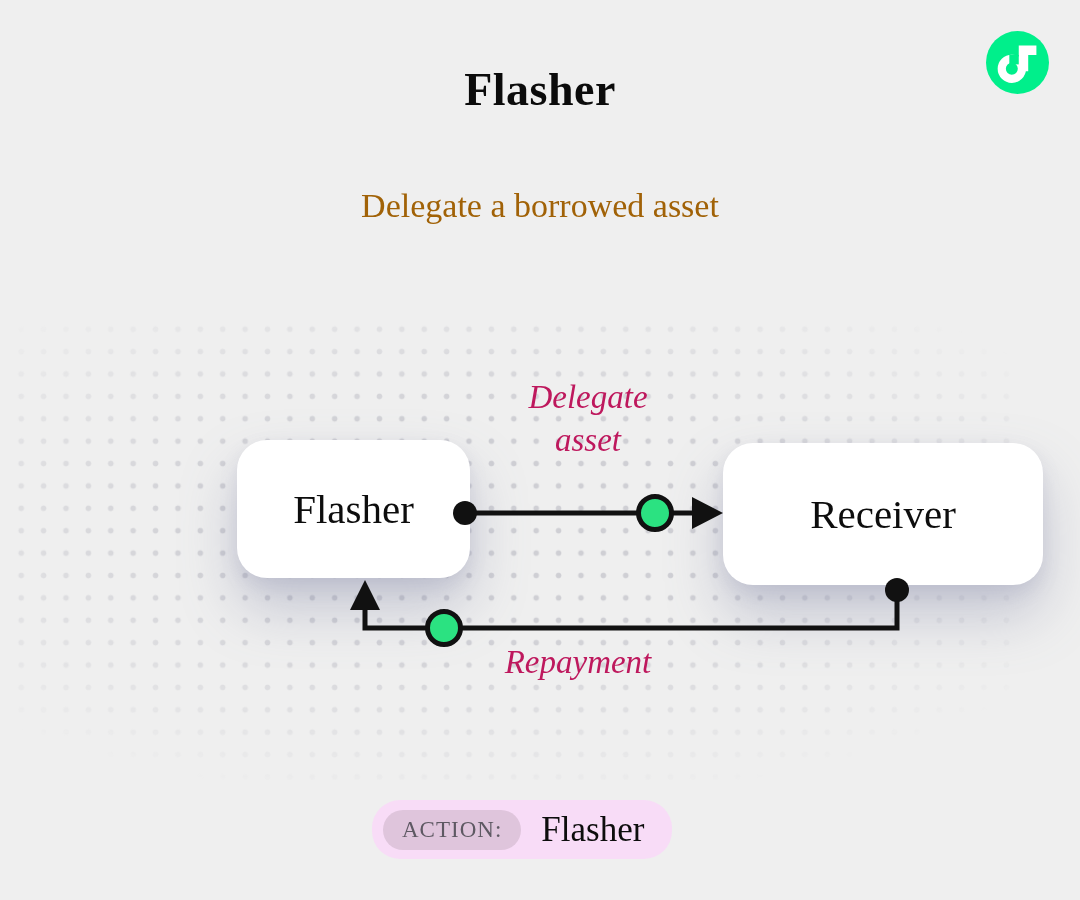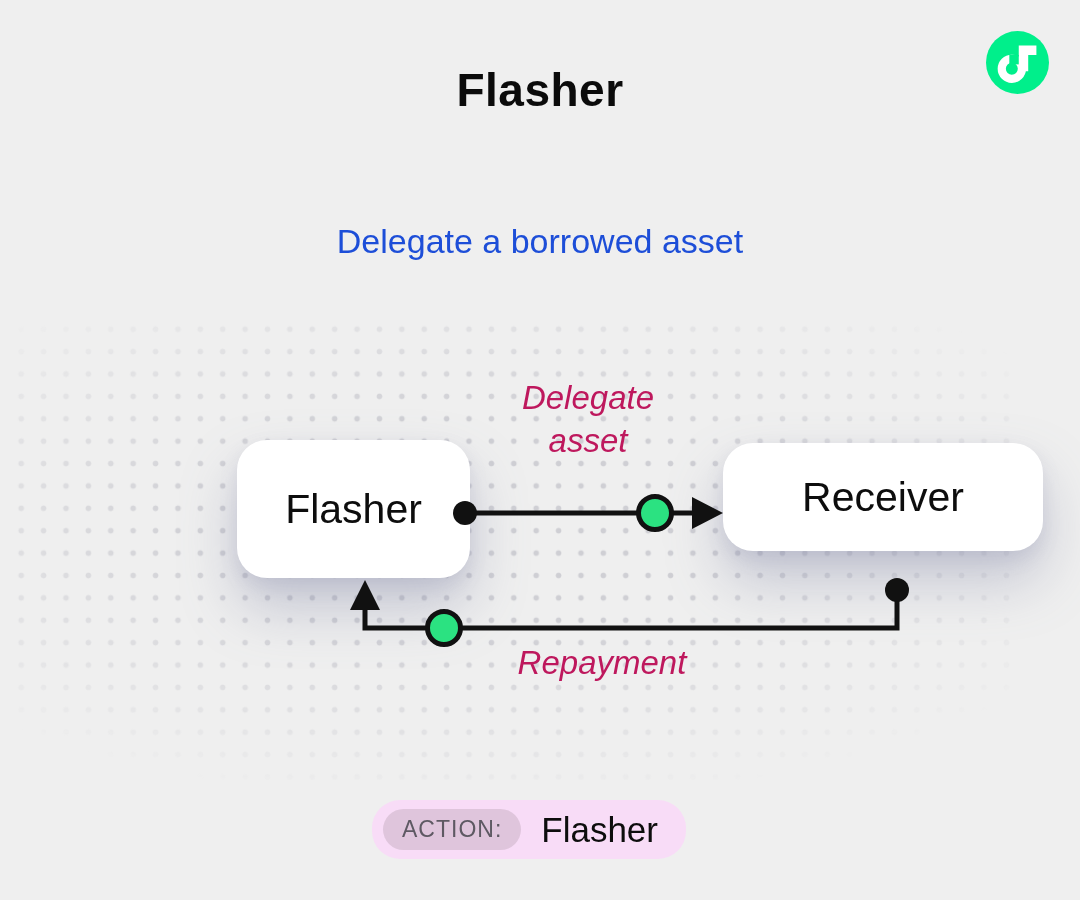--- a/index.html
+++ b/index.html
@@ -1,53 +1,53 @@
 <!DOCTYPE html>
 <html><head>
 <meta charset="utf-8">
 <style>
   html,body { margin:0; padding:0; background:#efefef; }
   .canvas {
     position:relative; width:1080px; height:900px; overflow:hidden;
     background:#efefef;
-    font-family:Liberation Sans, sans-serif;
+    font-family:Liberation Serif, serif;
     color:#0d0d0d;
   }
   
   .dots {
     position:absolute; left:10px; top:318px; width:1000px; height:462px;
     background-image: radial-gradient(circle, #cfcfd4 2.4px, rgba(207,207,212,0) 3.2px);
     background-size:22.4px 22.4px;
     -webkit-mask-image: radial-gradient(ellipse 70% 62% at 47% 45%, #000 38%, transparent 97%);
     mask-image: radial-gradient(ellipse 70% 62% at 47% 45%, #000 38%, transparent 97%);
   }
   .title {
     position:absolute; left:0; right:0; top:63px;
     text-align:center; font-size:46px; font-weight:bold; letter-spacing:0.5px; color:#0b0b0b;
   }
   .subtitle {
     position:absolute; left:0; right:0; top:181px;
-    text-align:center; font-size:34px; line-height:50px; color:#1d4ed8;margin-top:35px;
+    text-align:center; font-size:34px; line-height:50px; color:#a16207;
   }
   .logo { position:absolute; left:986px; top:31px; width:63px; height:63px; }
   .node {
     position:absolute; background:#ffffff; border-radius:30px;
     display:flex; flex-direction:column; align-items:center; justify-content:center;
     box-shadow: 0 30px 55px rgba(118,124,158,0.35), 0 8px 18px rgba(118,124,158,0.15);
     font-size:41px; color:#0d0d0d; text-align:center;
   }
   .node-flasher  { left:237px; top:440px; width:233px; height:138px; }
-  .node-receiver { left:723px; top:443px; width:320px; height:108px; line-height:52px; }
+  .node-receiver { left:723px; top:443px; width:320px; height:142px; line-height:52px; }
   .elabel {
     position:absolute; font-style:italic; font-size:33px; line-height:43px;
     color:#be185d; text-align:center;
   }
   .lbl-delegate  { left:458px; top:376px; width:260px; }
   .lbl-call      { left:35px;  top:477px; width:200px; }
-  .lbl-repayment { left:452px; top:641px; width:300px; }
+  .lbl-repayment { left:428px; top:641px; width:300px; }
   .arrows { position:absolute; left:0; top:0; width:1080px; height:900px; pointer-events:none; }
   .action-pill {
     position:absolute; left:372px; top:800px; height:59px;
     background:#f8dcf7; border-radius:28px;
     display:flex; align-items:center; gap:20px; padding:0 28px 0 11px;
     box-sizing:border-box;
   }
   .action-badge {
     background:#dfc5dc; color:#5e5963; border-radius:30px;
     font-size:23px; letter-spacing:1px; padding:7px 19px; white-space:nowrap;

